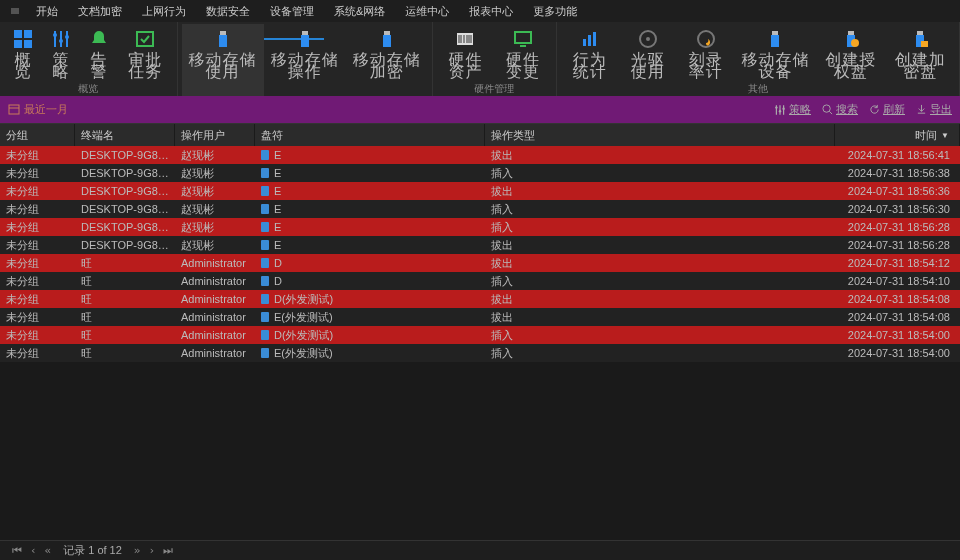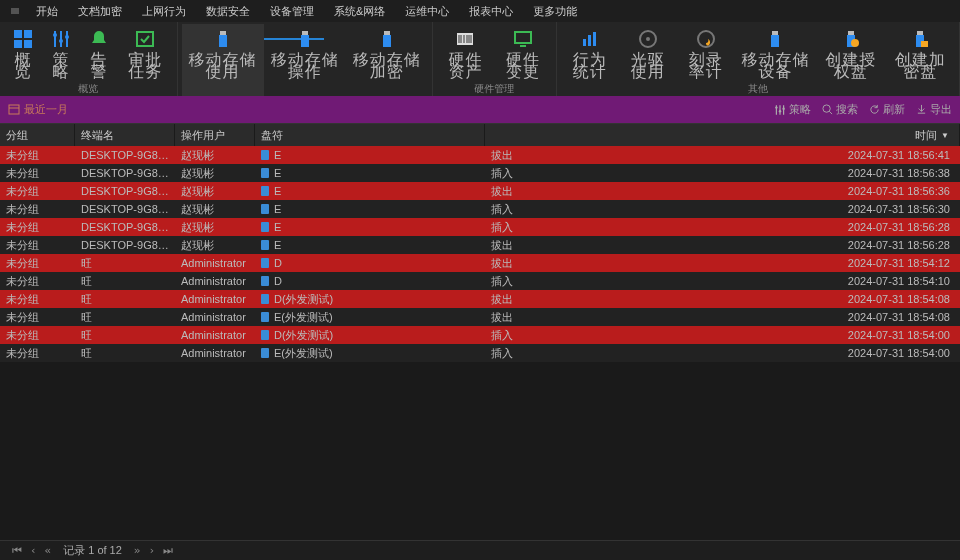--- a/index.html
+++ b/index.html
@@ -58,21 +58,21 @@
 .filterbar {
   display: flex;
   align-items: center;
   height: 28px;
   background: #701a75;
   border-bottom: 1px solid #333;
   padding: 0 8px;
 }
 .date-filter { display: flex; align-items: center; gap: 4px; cursor: pointer; color: #c97b5a; }
 .spacer { flex: 1; }
-.tool-btn { display: flex; align-items: center; gap: 3px; margin-left: 10px; cursor: pointer; color: #aaa; }
+.tool-btn { display: flex; align-items: center; gap: 3px; margin-left: 10px; cursor: pointer; color: #aaa; text-decoration: underline; }
 .tool-btn .ticon { width: 12px; height: 12px; display: flex; align-items: center; justify-content: center; }
 .table-header {
   display: flex;
   background: #2b2b2b;
   height: 22px;
   align-items: center;
 }
 .cell {
   padding: 0 6px;
   overflow: hidden;
@@ -353,20 +353,21 @@
         <span>导出</span>
       </div>
     </div>
 </div>
 
 <div class="table-header">
   <div class="h-cell cell col-group">分组</div>
   <div class="h-cell cell col-terminal">终端名</div>
   <div class="h-cell cell col-user">操作用户</div>
   <div class="h-cell cell col-drive">盘符</div>
+  <div class="h-cell cell col-optype">操作类型</div>
   <div class="h-cell cell col-time">
     <span>时间</span>
     <span class="sort-ind">▼</span>
   </div>
 </div>
 
 <div class="table-body" id="table-body">
     <div class="row">
       <div class="cell col-group">未分组</div>
       <div class="cell col-terminal">DESKTOP-9G8NA80</div>

